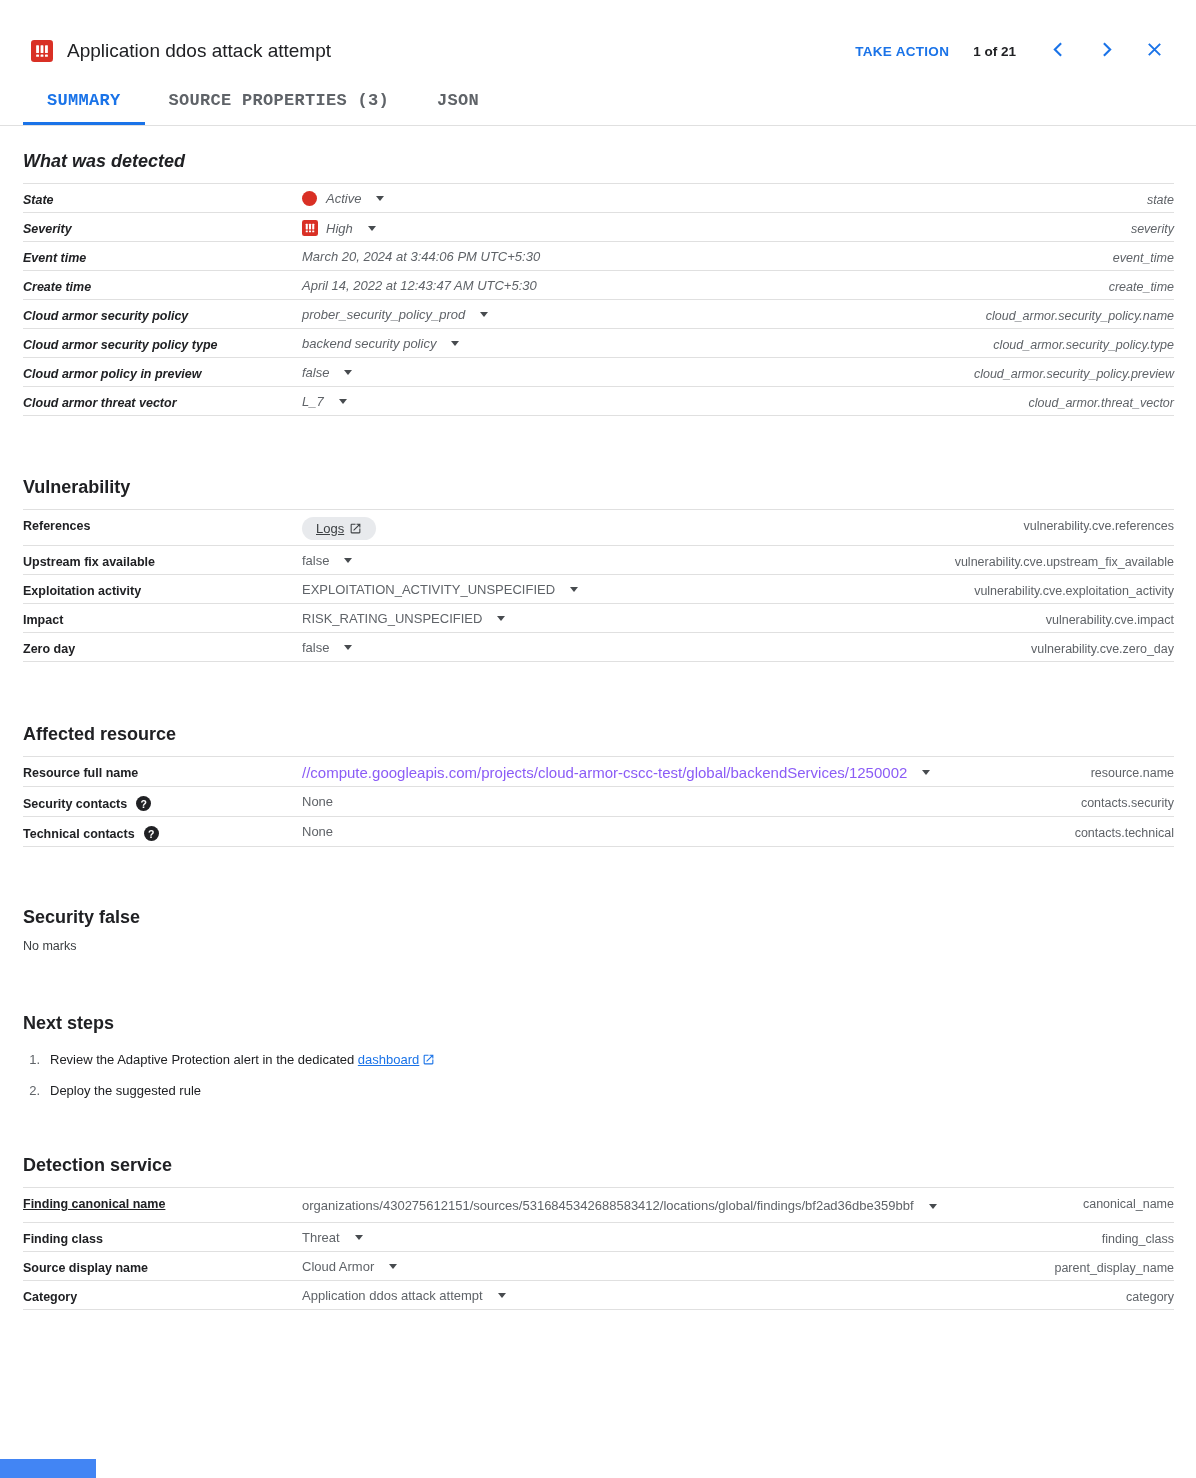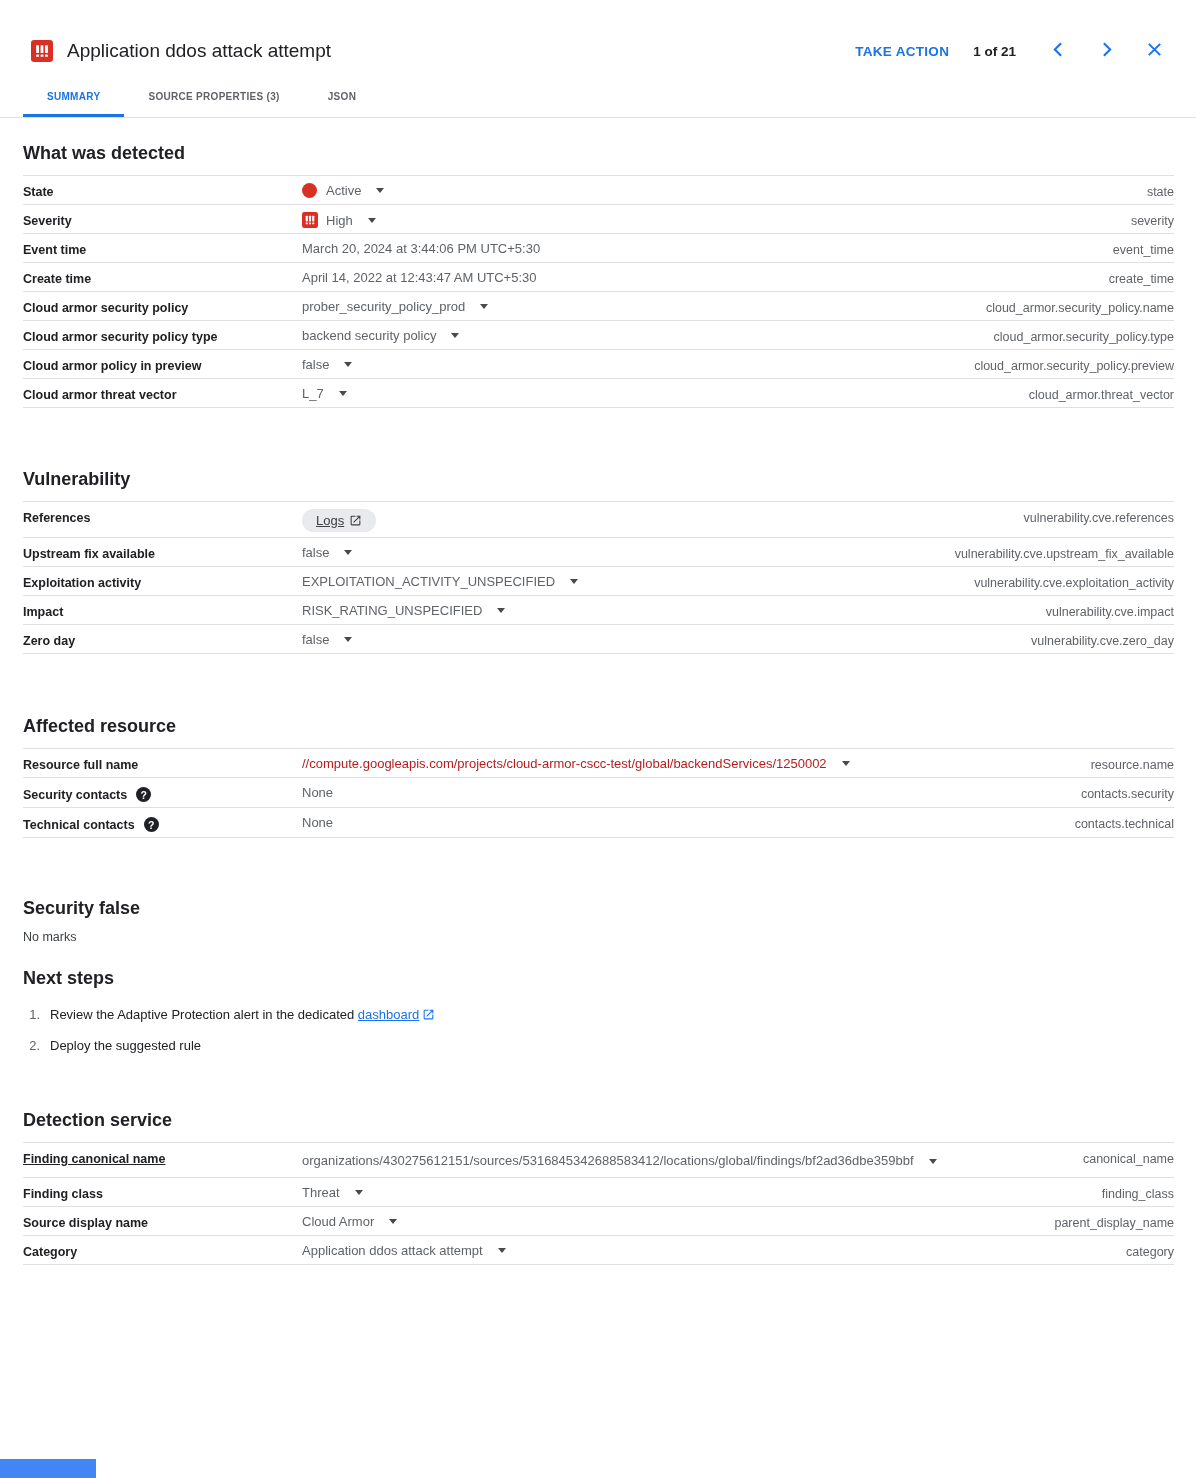--- a/index.html
+++ b/index.html
@@ -41,39 +41,39 @@
 
   
   .tabbar {
     display: flex;
     margin-top: 10px;
     border-bottom: 1px solid #e0e0e0;
     padding-left: 23px;
   }
   .tab {
     background: none; border: none; cursor: pointer;
-    font-family: Liberation Sans, sans-serif;
-    font-size: 10px; font-weight: 700; letter-spacing: 0.3px;
+    font-family: Liberation Mono, monospace;
+    font-size: 17px; font-weight: 700; letter-spacing: 0.3px;
     color: #5f6368;
     padding: 13px 24px 12px;
     border-bottom: 3px solid transparent;
   }
   .tab.active { color: #1a73e8; border-bottom-color: #1a73e8; }
 
   
   .content { padding: 0 22px 0 23px; }
   .section-title {
     font-size: 18px; font-weight: 700; color: #202124;
     margin-bottom: 11px;
   }
-  .sec-detected { margin-top: 25px; }
+  .sec-detected { margin-top: 25px; font-style: italic; }
   .sec-vulnerability { margin-top: 61px; }
   .sec-affected { margin-top: 62px; }
   .sec-marks { margin-top: 60px; }
-  .sec-nextsteps { margin-top: 24px; }
+  .sec-nextsteps { margin-top: 60px; }
   .sec-detection { margin-top: 54px; }
 
   .rows-table { border-bottom: 1px solid #e0e0e0; }
   .row {
     display: flex;
     align-items: flex-start;
     border-top: 1px solid #e0e0e0;
     padding: 6px 0 5px;
     min-height: 28px;
   }
@@ -118,21 +118,21 @@
   .chip {
     display: inline-flex; align-items: center; gap: 5px;
     background: #e8eaed; border: none; cursor: pointer;
     border-radius: 13px; padding: 4px 14px;
     font-family: inherit; font-size: 13px; color: #3c4043;
   }
   .chip .chip-text { text-decoration: underline; }
   .chip svg { display: block; }
 
   .link-value {
-    color: #b91c1c; text-decoration: none; font-size: 13px;
+    color: #8b5cf6; text-decoration: none; font-size: 15px;
     white-space: nowrap; cursor: pointer;
   }
   .help-icon {
     width: 15px; height: 15px; border-radius: 50%;
     background: #202124; color: #fff;
     font-size: 10.5px; font-weight: 700;
     display: inline-flex; align-items: center; justify-content: center;
     margin-left: 9px; flex: none; cursor: pointer;
   }
 

